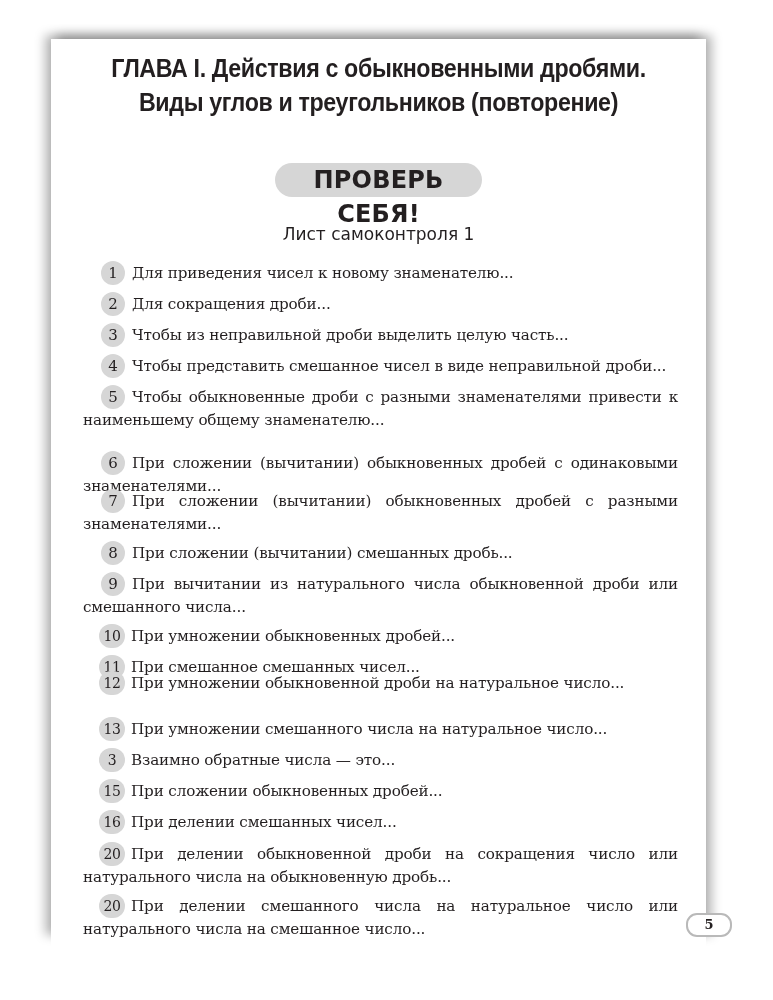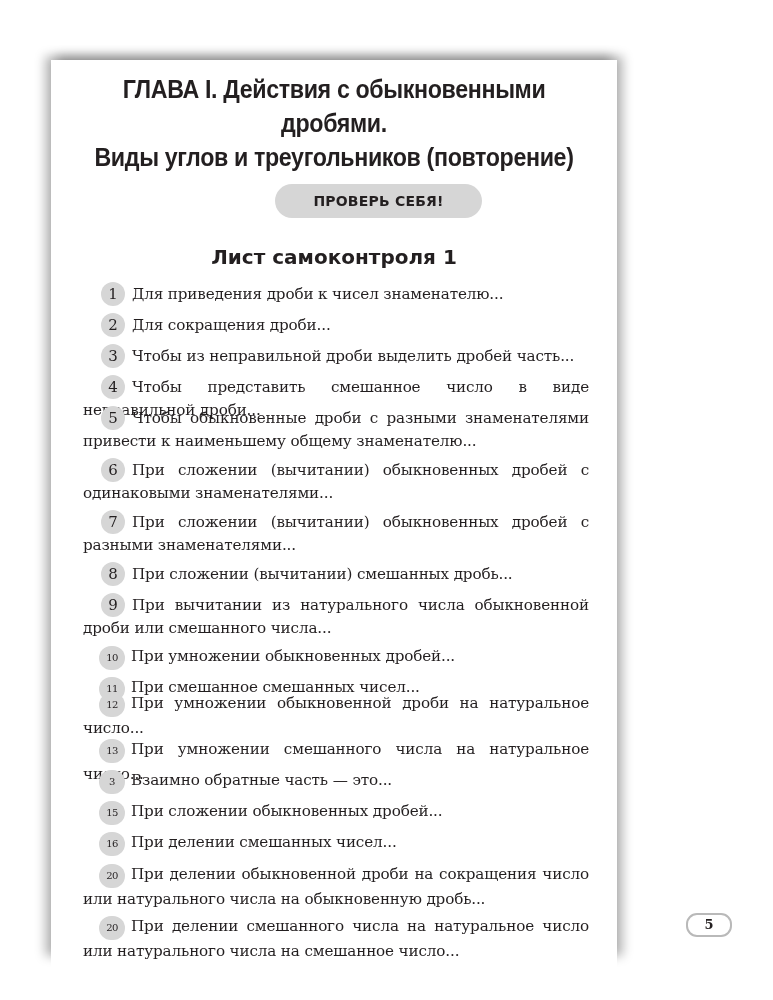--- a/index.html
+++ b/index.html
@@ -1,56 +1,55 @@
 <!DOCTYPE html>
 <html><head>
 <meta charset="utf-8">
 <style>
   html, body { margin: 0; padding: 0; }
   body {
     width: 773px; height: 1000px; background: #ffffff; position: relative; overflow: hidden;
     font-family: "DejaVu Serif", serif; color: #231f20;
   }
   .page {
-    position: absolute; left: 51px; top: 39px; width: 566px; height: 900px;
+    position: absolute; left: 51px; top: 39px; width: 655px; height: 900px;
     background: #ffffff;
     box-shadow: -6px -4px 10px rgba(0,0,0,0.28), 6px -4px 10px rgba(0,0,0,0.28);
-    margin-top: 21px;
   }
   .page::after {
     content: ""; position: absolute; left: 0; right: 0; bottom: -62px; height: 62px; background: #fff;
   }
   .chapter-title {
     position: absolute; left: 0; right: 0; top: 12px;
     text-align: center; font-family: "Liberation Sans", sans-serif; font-weight: bold;
     font-size: 25px; line-height: 34px; letter-spacing: -0.4px; color: #231f20;
     transform: scaleX(0.93); transform-origin: center;
   }
   .badge-check {
     position: absolute; left: 224px; top: 124px; width: 207px; height: 34px;
     border-radius: 17px; background: #d6d6d6;
-    font-family: "DejaVu Sans", sans-serif; font-weight: bold; font-size: 14px;
+    font-family: "DejaVu Sans", sans-serif; font-weight: bold; font-size: 24px;
     line-height: 34px; text-align: center; color: #231f20; letter-spacing: 0.2px;
   }
   .sheet-title {
     position: absolute; left: 0; right: 0; top: 185px; text-align: center;
-    font-family: "DejaVu Sans", sans-serif; font-weight: bold; font-size: 20px; color: #231f20;
+    font-family: "DejaVu Sans", sans-serif; font-weight: normal; font-size: 17px; color: #231f20;
   }
   .list { position: absolute; left: 32px; right: 28px; top: 0; }
   .item {
     position: absolute; left: 0; right: 0;
     font-size: 15.2px; line-height: 22px; color: #231f20;
     text-align: justify; letter-spacing: -0.15px;
   }
   .item .num {
     display: inline-block; width: 24px; height: 24px; border-radius: 12px;
     background: #d6d6d6; text-align: center; line-height: 24px;
     font-size: 15px; margin-left: 18px; margin-right: 7px; vertical-align: 0px;
   }
-  .item .num.two { width: 26px; font-size: 10px; letter-spacing: -0.5px; margin-left: 16px; margin-right: 6px; }
+  .item .num.two { width: 26px; font-size: 14px; letter-spacing: -0.5px; margin-left: 16px; margin-right: 6px; }
   .page-number {
     position: absolute; left: 686px; top: 913px; width: 42px; height: 20px;
     border: 2px solid #b9b9b9; border-radius: 11px; background: #fff;
     font-family: "DejaVu Serif", serif; font-weight: bold; font-size: 13px;
     text-align: center; line-height: 20px; color: #231f20;
   }
 </style>
 </head>
 <body>
 
@@ -58,34 +57,34 @@
   <div class="chapter-title">
     <div>ГЛАВА I. Действия с обыкновенными дробями.</div>
     <div>Виды углов и треугольников (повторение)</div>
   </div>
 
   <div class="badge-check">ПРОВЕРЬ СЕБЯ!</div>
 
   <div class="sheet-title">Лист самоконтроля 1</div>
 
   <div class="list">
-    <div class="item" style="top:222px"><span class="num">1</span><span>Для приведения дроби к чисел знаменателю...</span></div>
+    <div class="item" style="top:222px"><span class="num">1</span><span>Для приведения чисел к новому знаменателю...</span></div>
     <div class="item" style="top:253px"><span class="num">2</span><span>Для сокращения дроби...</span></div>
-    <div class="item" style="top:284px"><span class="num">3</span><span>Чтобы из неправильной дроби выделить дробей часть...</span></div>
-    <div class="item" style="top:315px"><span class="num">4</span><span>Чтобы представить смешанное число в виде неправильной дроби...</span></div>
+    <div class="item" style="top:284px"><span class="num">3</span><span>Чтобы из неправильной дроби выделить целую часть...</span></div>
+    <div class="item" style="top:315px"><span class="num">4</span><span>Чтобы представить смешанное чисел в виде неправильной дроби...</span></div>
     <div class="item" style="top:346px"><span class="num">5</span><span>Чтобы обыкновенные дроби с разными знаменателями привести к наименьшему общему знаменателю...</span></div>
-    <div class="item" style="top:398px"><span class="num">6</span><span>При сложении (вычитании) обыкновенных дробей с одинаковыми знаменателями...</span></div>
+    <div class="item" style="top:412px"><span class="num">6</span><span>При сложении (вычитании) обыкновенных дробей с одинаковыми знаменателями...</span></div>
     <div class="item" style="top:450px"><span class="num">7</span><span>При сложении (вычитании) обыкновенных дробей с разными знаменателями...</span></div>
     <div class="item" style="top:502px"><span class="num">8</span><span>При сложении (вычитании) смешанных дробь...</span></div>
     <div class="item" style="top:533px"><span class="num">9</span><span>При вычитании из натурального числа обыкновенной дроби или смешанного числа...</span></div>
     <div class="item" style="top:585px"><span class="num two">10</span><span>При умножении обыкновенных дробей...</span></div>
     <div class="item" style="top:616px"><span class="num two">11</span><span>При смешанное смешанных чисел...</span></div>
     <div class="item" style="top:632px"><span class="num two">12</span><span>При умножении обыкновенной дроби на натуральное число...</span></div>
     <div class="item" style="top:678px"><span class="num two">13</span><span>При умножении смешанного числа на натуральное число...</span></div>
-    <div class="item" style="top:709px"><span class="num two">3</span><span>Взаимно обратные часть — это...</span></div>
+    <div class="item" style="top:709px"><span class="num two">3</span><span>Взаимно обратные числа — это...</span></div>
     <div class="item" style="top:740px"><span class="num two">15</span><span>При сложении обыкновенных дробей...</span></div>
     <div class="item" style="top:771px"><span class="num two">16</span><span>При делении смешанных чисел...</span></div>
     <div class="item" style="top:803px"><span class="num two">20</span><span>При делении обыкновенной дроби на сокращения число или натурального числа на обыкновенную дробь...</span></div>
     <div class="item" style="top:855px"><span class="num two">20</span><span>При делении смешанного числа на натуральное число или натурального числа на смешанное число...</span></div>
   </div>
 </div>
 
 <div class="page-number">5</div>
 
 </body></html>

